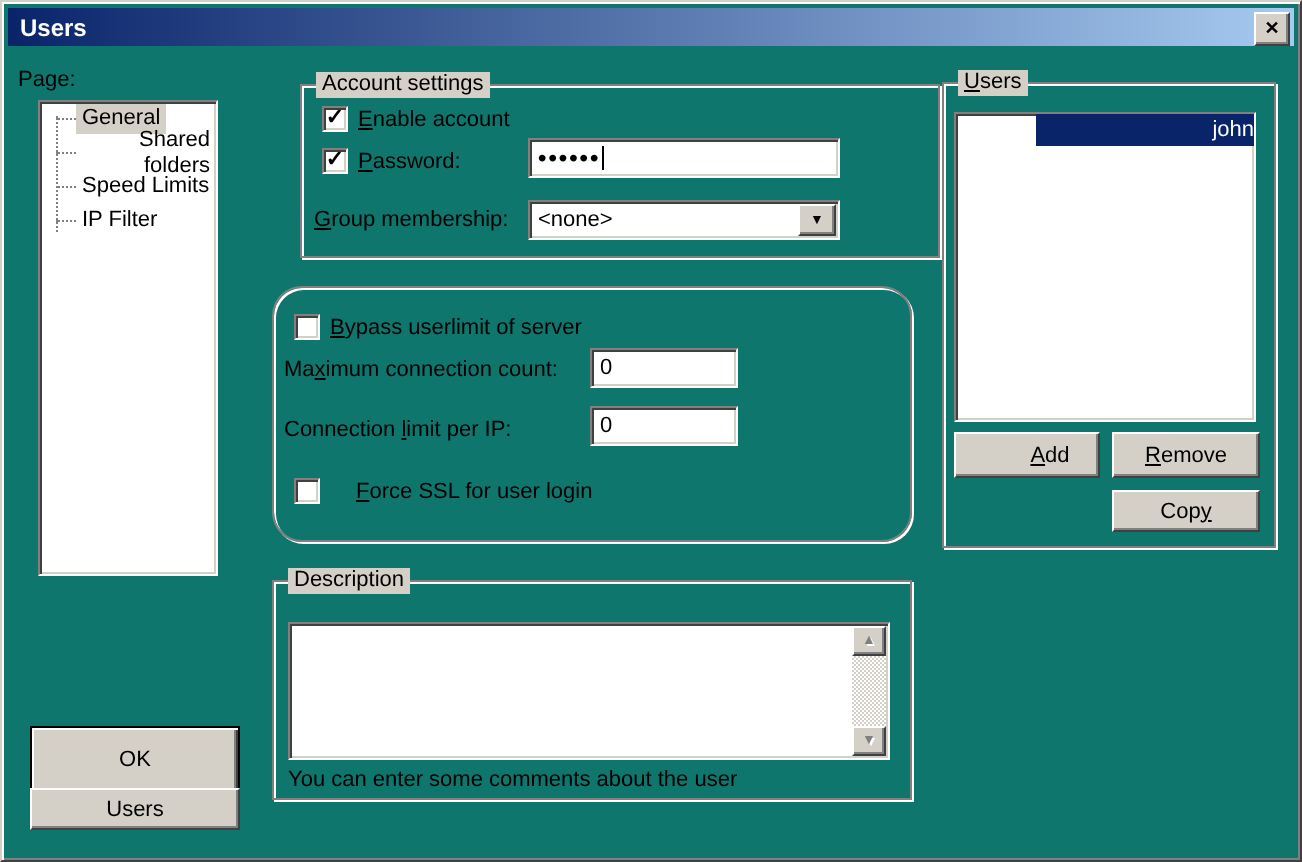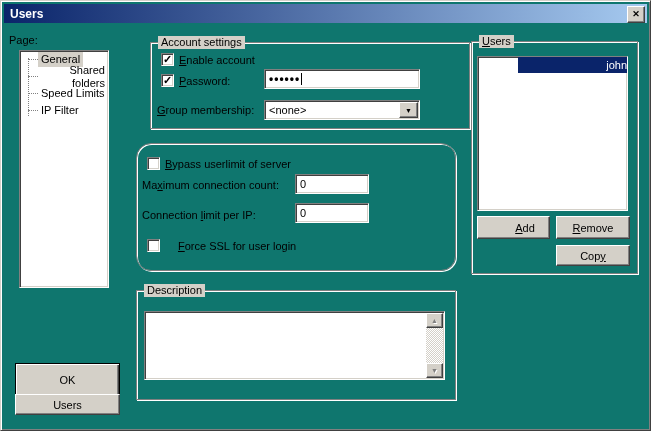--- a/index.html
+++ b/index.html
@@ -188,20 +188,21 @@
       <span></span>
       <div class="vscroll">
         <div class="scroll-btn up">
           <span>▲</span>
         </div>
         <div class="scroll-btn down">
           <span>▼</span>
         </div>
       </div>
     </div>
+    <div class="lbl" style="left:7px;top:93px;">You can enter some comments about the user</div>
   </div>
 
   <div class="groupbox" style="left:470px;top:40px;width:167px;height:233px;">
     <span class="gb-title"><span></span><span class="mk">U</span><span>sers</span></span>
 
     <div class="userlist sunken">
       <div class="user-row sel" style="background: rgb(10, 36, 106);">
         <span>john</span>
       </div>
     </div>

